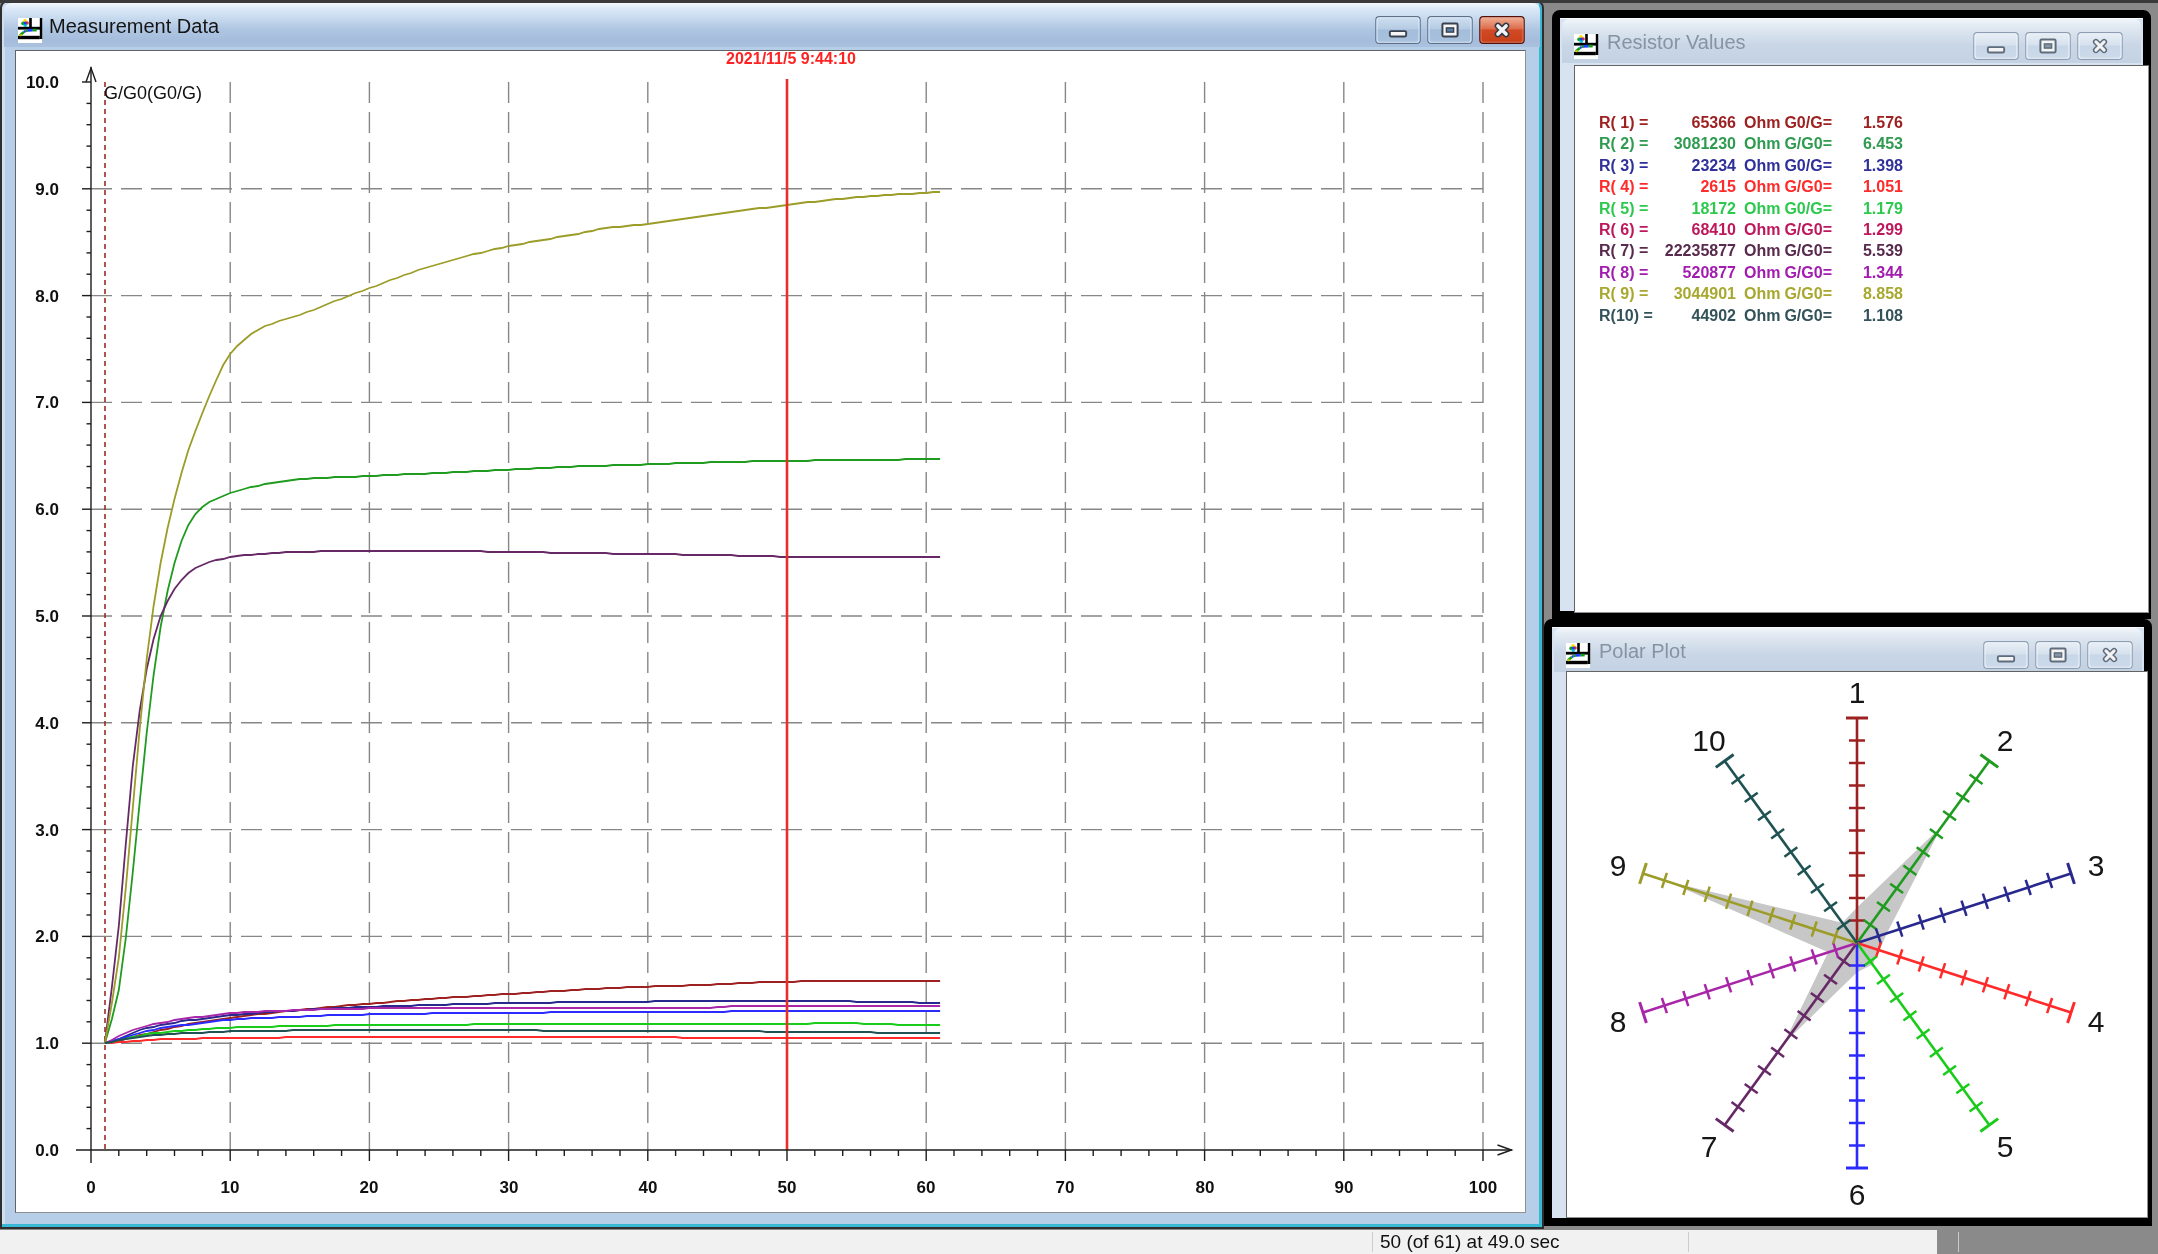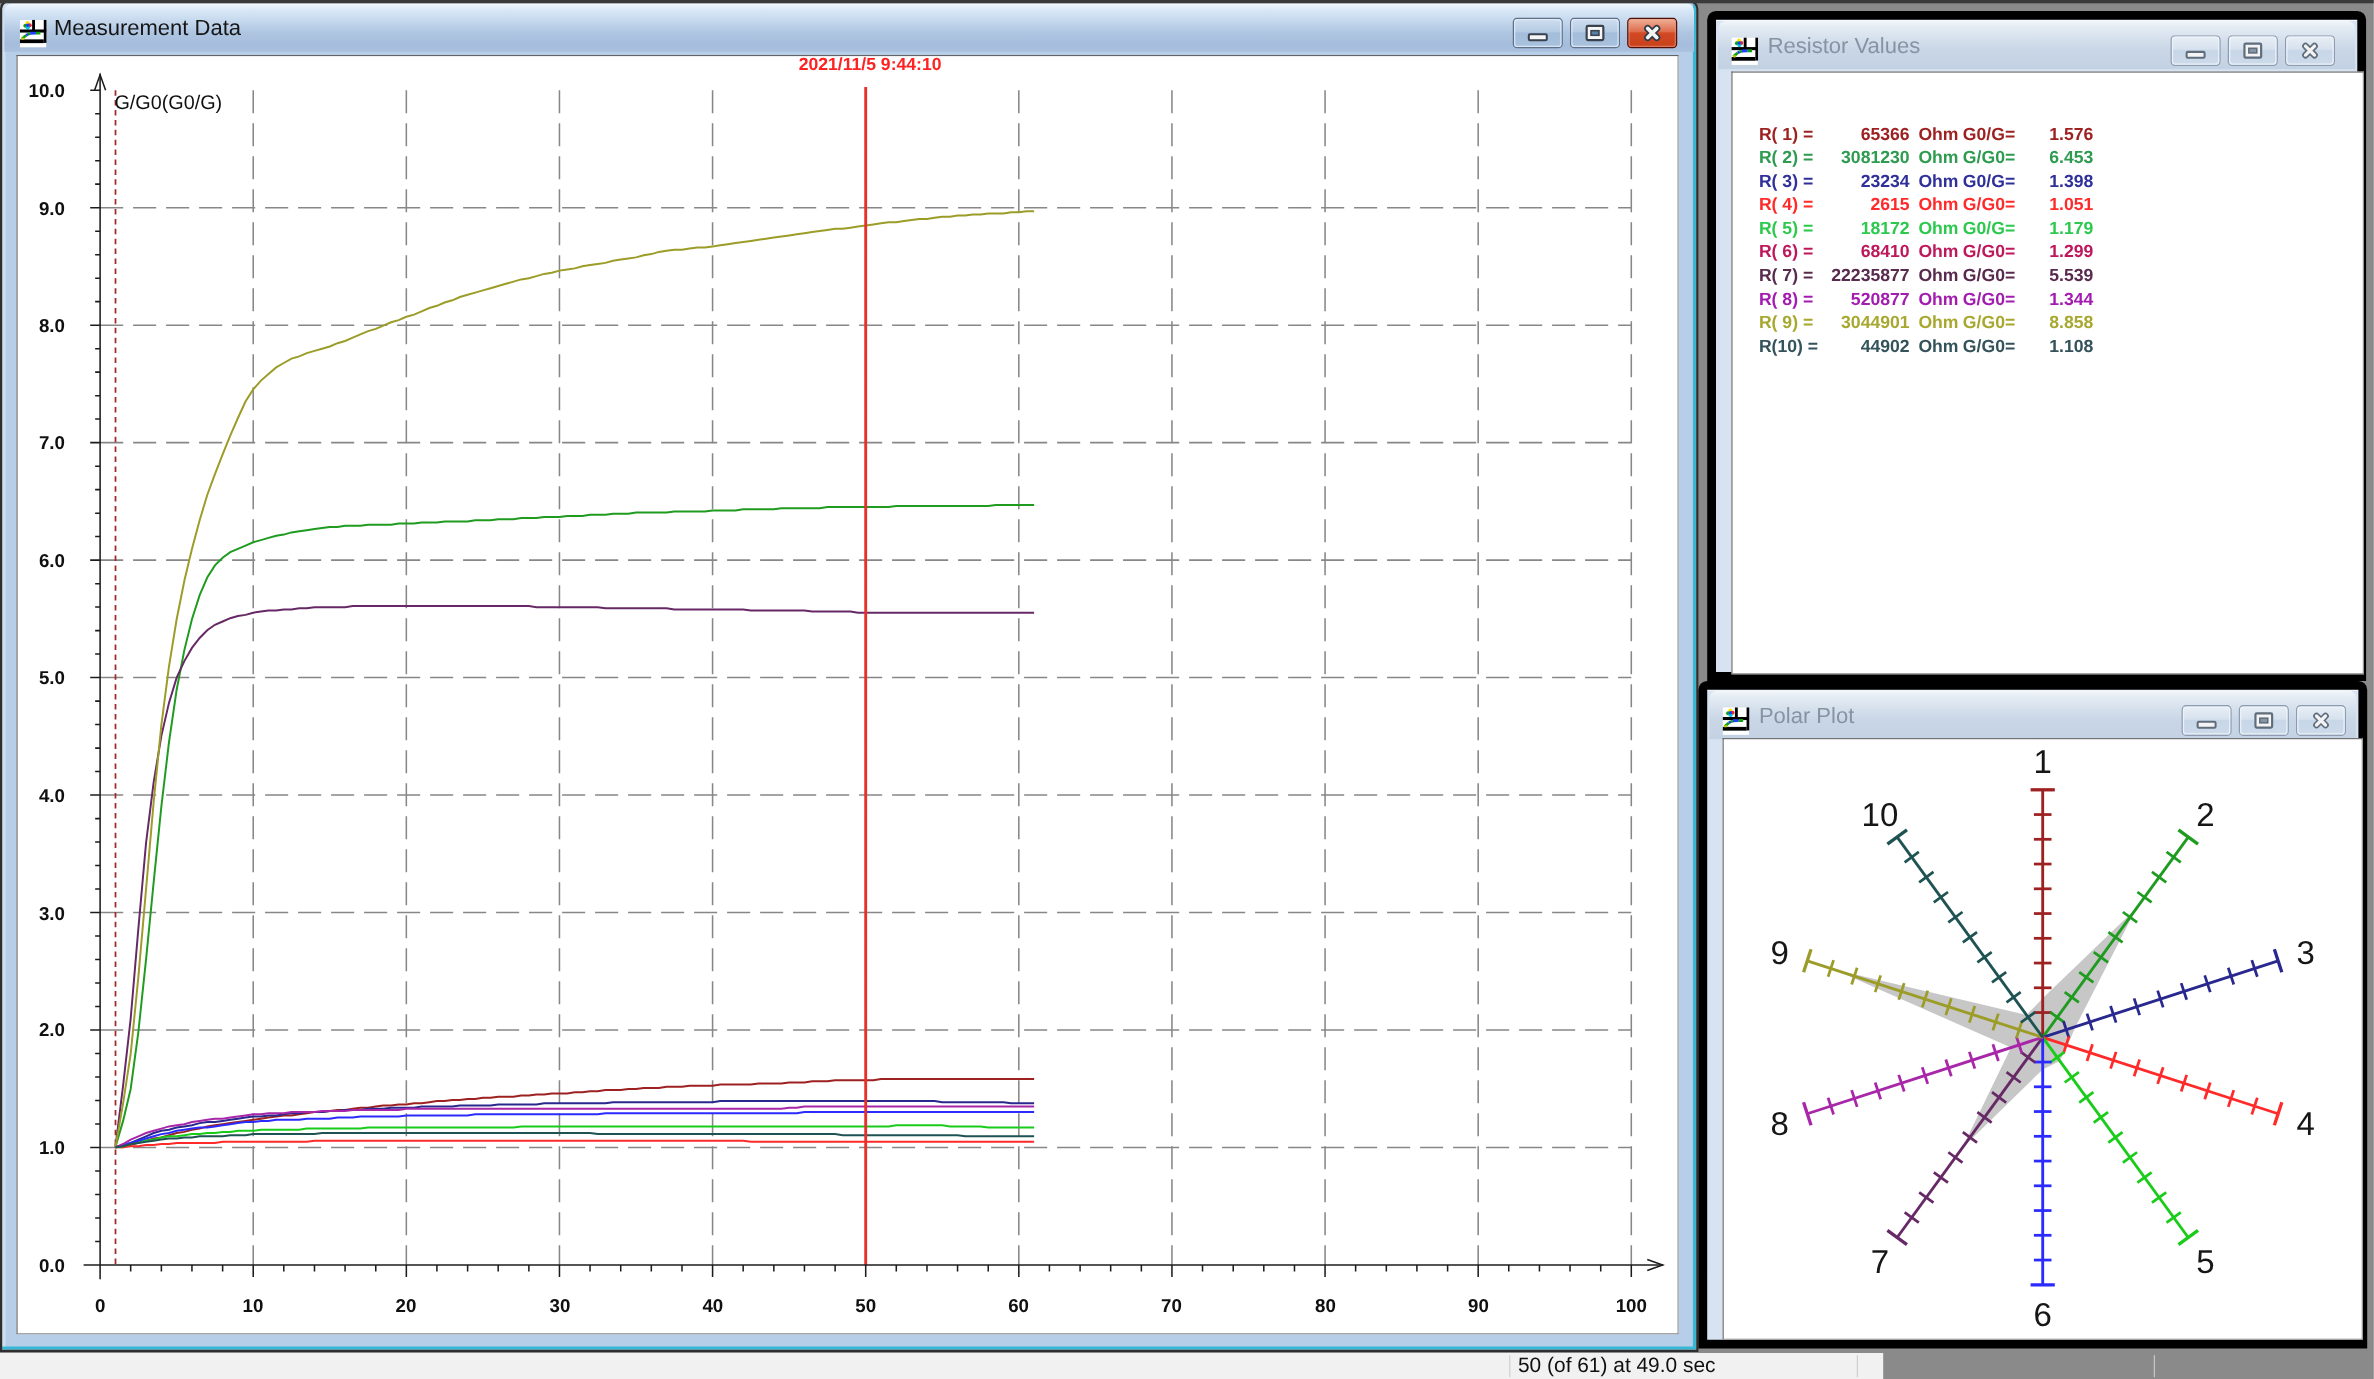--- a/index.html
+++ b/index.html
@@ -21,21 +21,21 @@
  .btns svg { margin-left:4px; vertical-align:top; }
  .client { position:absolute; background:#ffffff; border:1px solid #636363;
             border-bottom-color:#909090; border-right-color:#909090; }
  .rrow { position:absolute; left:0; width:100%; height:22px; line-height:22px; font-size:16px; font-weight:bold; }
  .rrow span { position:absolute; top:0; white-space:pre;margin-top:24px; }
  .c1 { left:24px; }
  .c2 { right:412px; }
  .c3 { left:169px; }
  .c4 { right:316px; }
  .c5 { right:245px; }
- .sbar { position:absolute; left:0; top:1230px; width:1712px; height:24px; background:#f1f1f1;
+ .sbar { position:absolute; left:0; top:1230px; width:1937px; height:24px; background:#f1f1f1;
          font-size:19px; color:#101010; z-index:40; }
  .sep { position:absolute; top:2px; height:20px; width:1px; background:#cccccc; }
 </style></head>
 <body>
 <div class="topstrip"></div>
 
 <div class="win frame-active" style="left:0px; top:0px; width:1544px; height:1229px;">
   <div class="tb tb-active">
     <div class="ticon"><svg width="26" height="26" viewBox="0 0 26 26">
 <rect x="0" y="0" width="24" height="21" fill="#ffffff"></rect>

